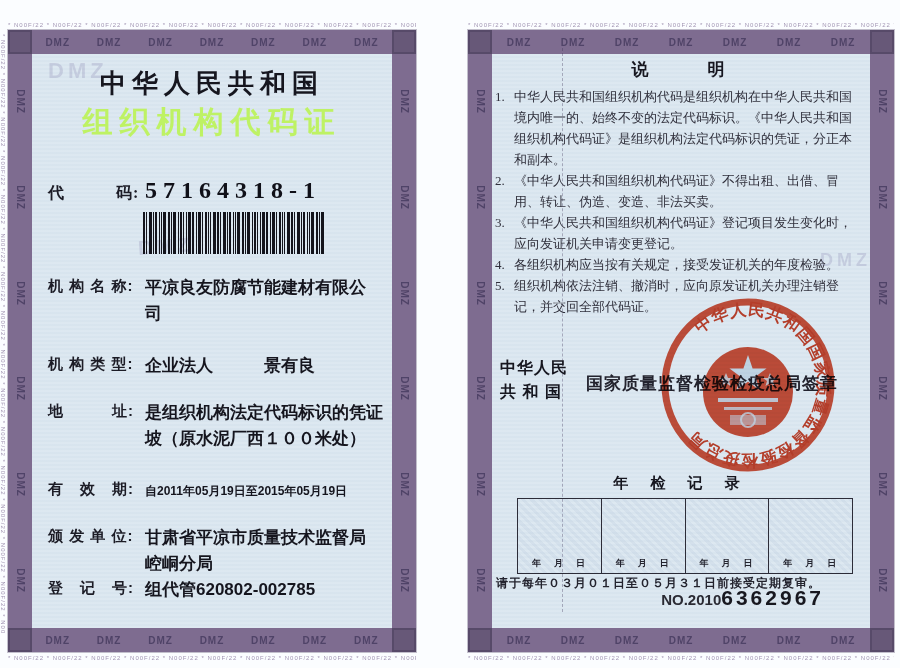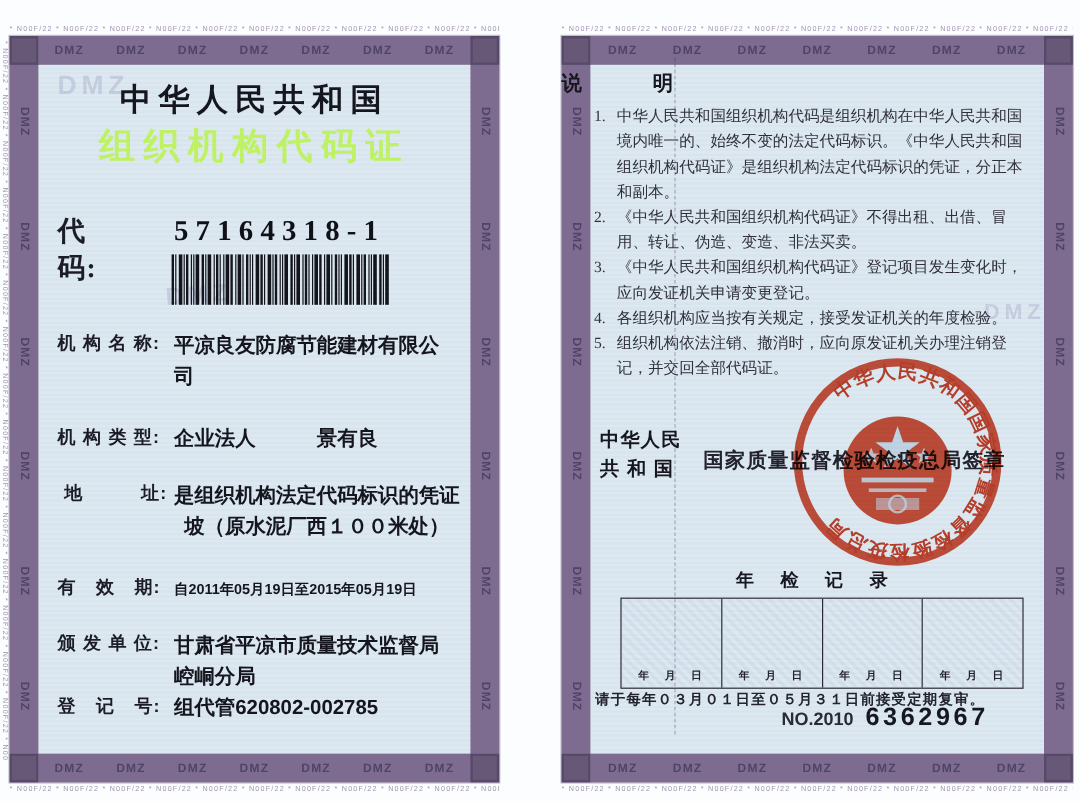--- a/index.html
+++ b/index.html
@@ -31,31 +31,31 @@
   .micro.v{writing-mode:vertical-rl;height:600px;width:7px;}
   
   .ghost{position:absolute;font-weight:bold;color:rgba(110,100,155,.20);letter-spacing:4px;}
   .crease{position:absolute;top:18px;bottom:40px;border-left:1px dashed rgba(60,50,85,.35);}
   
   .t1{position:absolute;left:0;right:0;top:36px;margin:0;text-align:center;
       font-size:26px;letter-spacing:6px;font-weight:bold;color:#16161f;}
   .t2{position:absolute;left:0;right:0;top:72px;margin:0;text-align:center;
       font-size:30px;letter-spacing:7px;font-weight:bold;color:#bef264;}
   .code-row{position:absolute;left:40px;top:147px;display:flex;align-items:baseline;}
-  .code-label{width:97px;font-size:23px;font-weight:bold;letter-spacing:1px;flex-shrink:0;font-family:Liberation Serif, serif;}
+  .code-label{width:97px;font-size:16px;font-weight:bold;letter-spacing:1px;flex-shrink:0;font-family:Liberation Serif, serif;}
   .code-value{font-family:"Liberation Serif","DejaVu Serif",serif;font-size:24px;
               font-weight:bold;letter-spacing:6px;color:#101018;}
   .barcode{position:absolute;left:135px;top:182px;width:186px;height:42px;display:flex;align-items:stretch;}
   .barcode i{background:#14141c;height:100%;}
   .field-row{position:absolute;left:40px;display:flex;}
   .field-label{width:97px;font-size:15px;font-weight:bold;letter-spacing:1px;flex-shrink:0;padding-top:2px;}
   .field-lines{font-size:17px;font-weight:bold;line-height:26px;white-space:nowrap;color:#15151e;}
   .field-row.valid .field-lines{font-size:12px;}
   
-  .expl-h{position:absolute;left:0;right:4px;top:28px;margin:0;text-align:left;
+  .expl-h{position:absolute;left:0;right:4px;top:28px;margin:0;text-align:center;
           font-size:17px;font-weight:bold;letter-spacing:2px;color:#16161f;}
   .inst{position:absolute;left:27px;top:56px;width:358px;margin:0;padding:0;list-style:none;
         font-family:"Liberation Serif","DejaVu Serif",serif;font-size:13px;line-height:21px;color:#30303c;}
   .inst li{position:relative;padding-left:19px;}
   .inst .num{position:absolute;left:0;top:0;}
   .issuer-left{position:absolute;left:32px;top:326px;font-size:16px;font-weight:bold;
                line-height:24px;color:#16161f;letter-spacing:1px;z-index:1;}
   .seal-caption{position:absolute;left:118px;top:342px;font-size:17px;font-weight:bold;
                 letter-spacing:1px;white-space:nowrap;color:#23232e;z-index:1;}
   .seal{position:absolute;left:192px;top:267px;z-index:2;mix-blend-mode:multiply;opacity:.95;}
@@ -63,21 +63,21 @@
             font-size:15px;font-weight:bold;letter-spacing:9px;color:#16161f;}
   .annual-table{position:absolute;left:49px;top:468px;width:334px;height:74px;display:flex;
                 border:1px solid #2c2c38;}
   .annual-cell{flex:1;border-right:1px solid #2c2c38;position:relative;
                background-image:repeating-linear-gradient(45deg,rgba(150,170,200,.12) 0 3px,transparent 3px 6px);}
   .annual-cell:last-child{border-right:none;}
   .annual-cell .ymd{position:absolute;left:0;right:0;bottom:3px;text-align:center;
                     font-size:9px;font-weight:bold;color:#23232e;letter-spacing:2px;}
   .review-note{position:absolute;left:28px;top:545px;font-size:12px;font-weight:bold;
                letter-spacing:1px;color:#23232e;}
-  .serial{position:absolute;right:70px;top:556px;display:flex;align-items:baseline;gap:10px;z-index:3;}
+  .serial{position:absolute;right:70px;top:556px;display:flex;align-items:baseline;z-index:3;}
   .serial-prefix{font-size:15px;font-weight:bold;color:#2a2a33;}
   .serial-number{font-size:21px;font-weight:bold;letter-spacing:3px;color:#17171f;}
 </style>
 </head>
 <body>
 
 <div class="scene">
 
   <div class="micro" style="top:21px;left:8px;width:408px;">* N00F/22 * N00F/22 * N00F/22 * N00F/22 * N00F/22 * N00F/22 * N00F/22 * N00F/22 * N00F/22 * N00F/22 * N00F/22 * N00F/22 * N00F/22 * N00F/22 </div>
   <div class="micro" style="top:21px;left:468px;width:426px;">* N00F/22 * N00F/22 * N00F/22 * N00F/22 * N00F/22 * N00F/22 * N00F/22 * N00F/22 * N00F/22 * N00F/22 * N00F/22 * N00F/22 * N00F/22 * N00F/22 </div>
@@ -206,21 +206,21 @@
             <div>平凉良友防腐节能建材有限公</div>
             <div>司</div>
           </div>
         </div>
         <div class="field-row" style="top: 323px;">
           <div class="field-label">机 构 类 型:</div>
           <div class="field-lines">
             <div>企业法人　　　景有良</div>
           </div>
         </div>
-        <div class="field-row" style="top: 370px; text-align: center;">
+        <div class="field-row" style="top: 370px;">
           <div class="field-label">地　　　址:</div>
           <div class="field-lines">
             <div>是组织机构法定代码标识的凭证</div>
             <div>坡（原水泥厂西１００米处）</div>
           </div>
         </div>
         <div class="field-row valid" style="top: 448px;">
           <div class="field-label">有　效　期:</div>
           <div class="field-lines">
             <div>自2011年05月19日至2015年05月19日</div>

